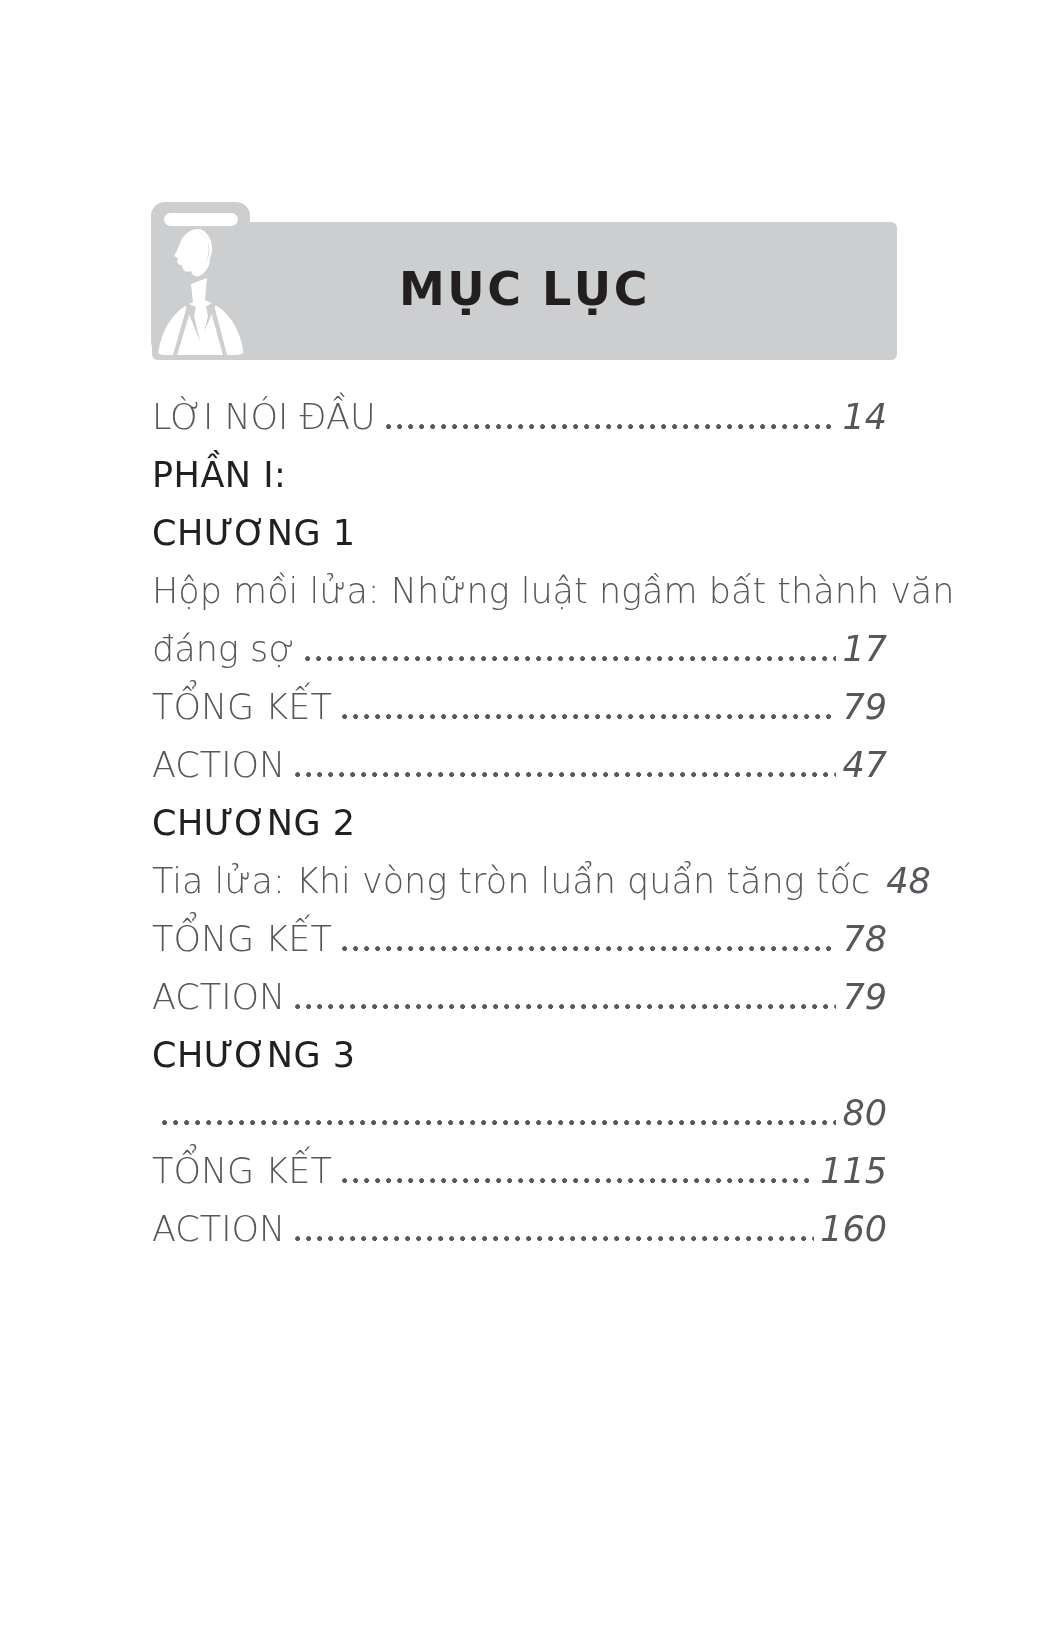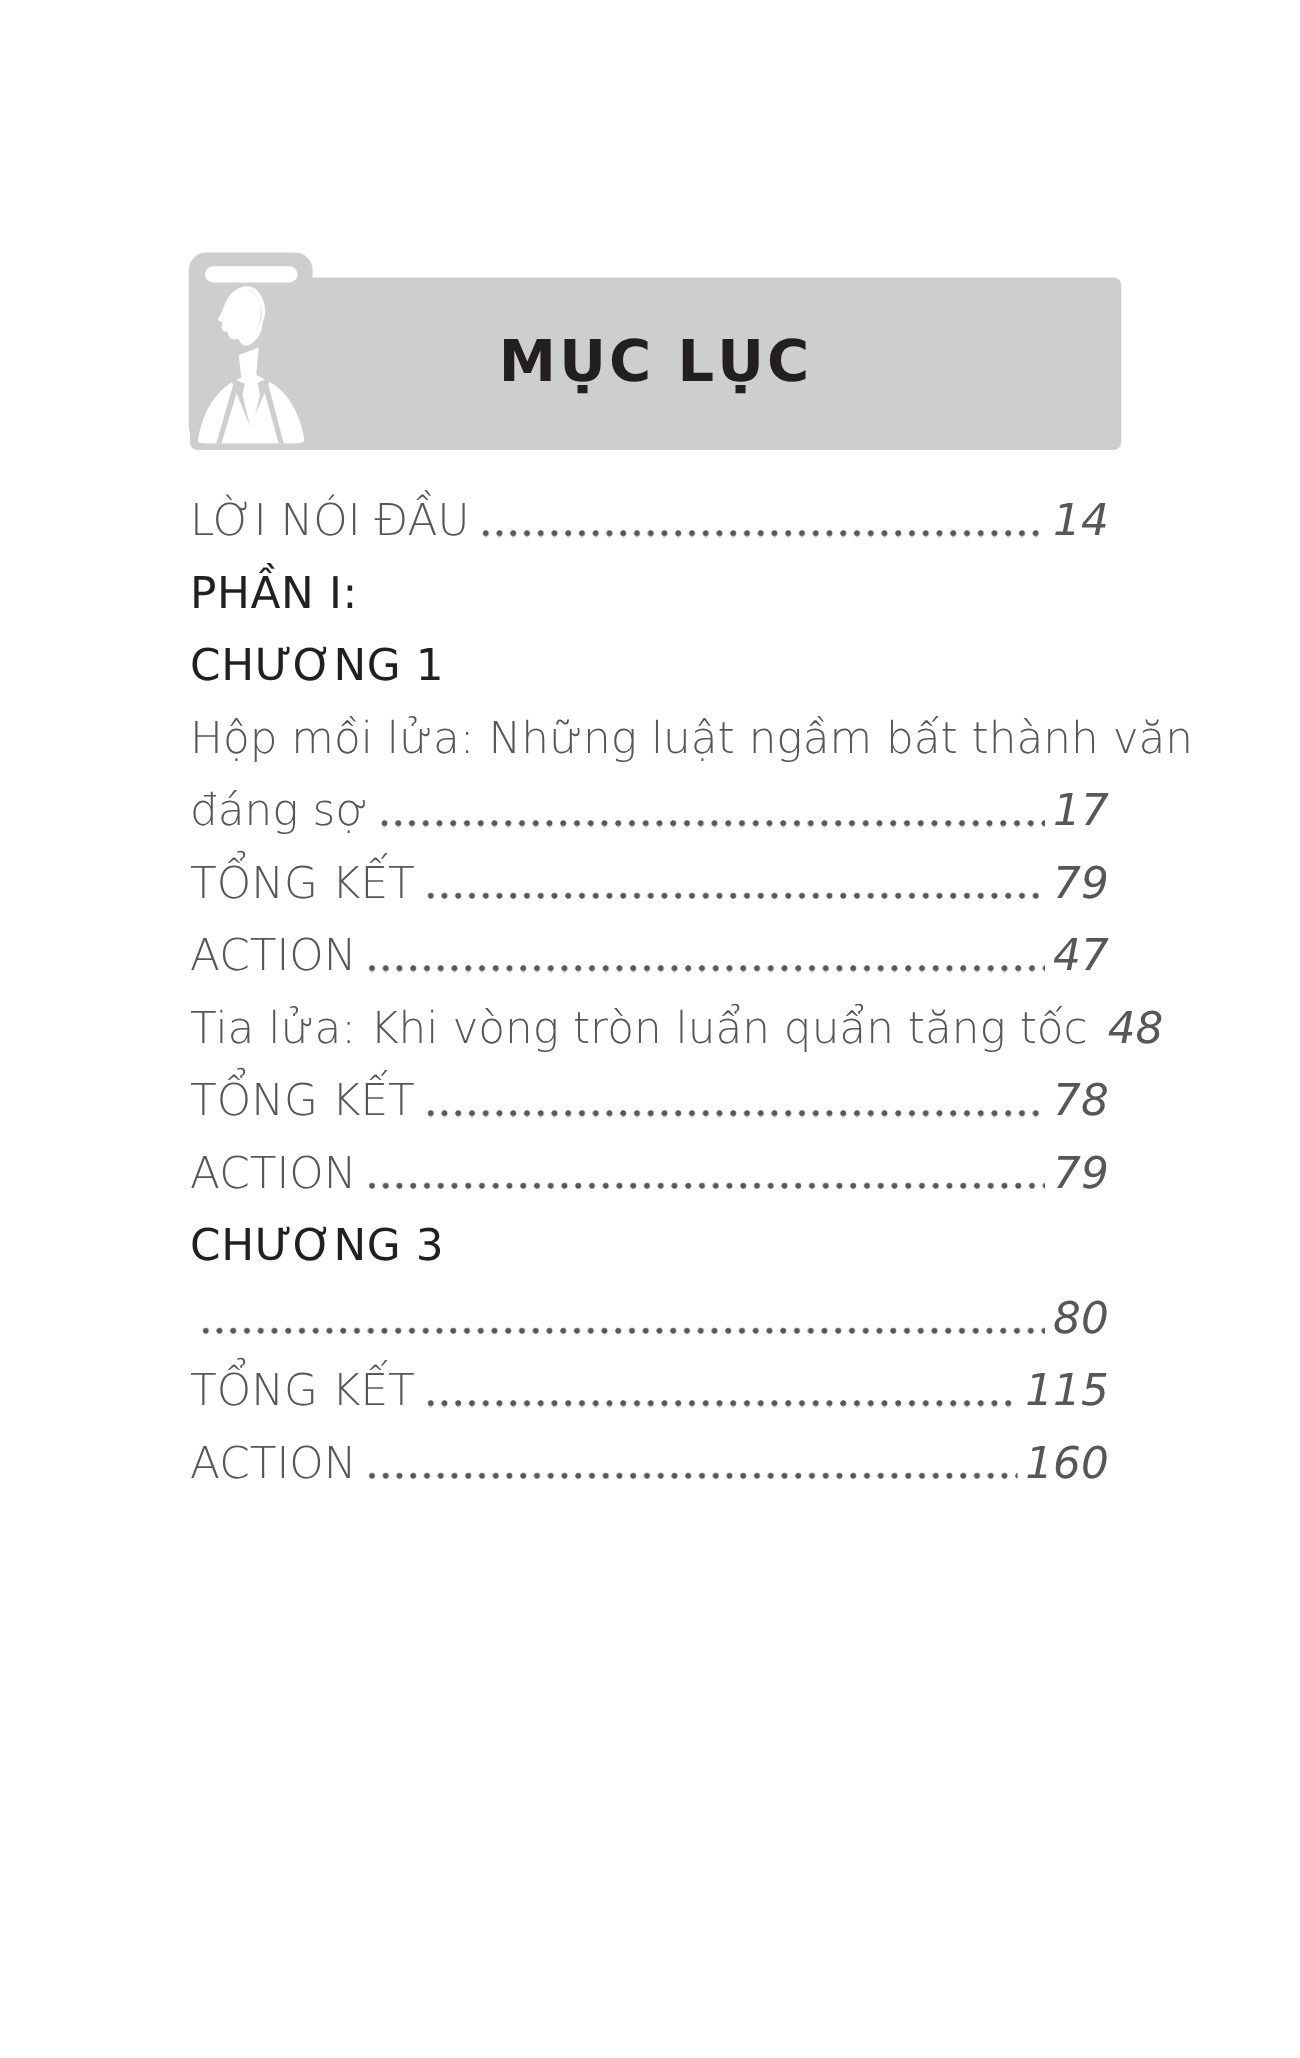--- a/index.html
+++ b/index.html
@@ -145,20 +145,23 @@
       <div class="row light">
         <span class="label">TỔNG KẾT</span>
         <span class="leader"></span>
         <span class="page-num">79</span>
       </div>
       <div class="row light">
         <span class="label">ACTION</span>
         <span class="leader"></span>
         <span class="page-num">47</span>
       </div>
+      <div class="row bold">
+        <span class="label">CHƯƠNG 2</span>
+      </div>
       <div class="row light">
         <span class="label">Tia lửa: Khi vòng tròn luẩn quẩn tăng tốc</span>
         <span class="leader"></span>
         <span class="page-num">48</span>
       </div>
       <div class="row light">
         <span class="label">TỔNG KẾT</span>
         <span class="leader"></span>
         <span class="page-num">78</span>
       </div>

